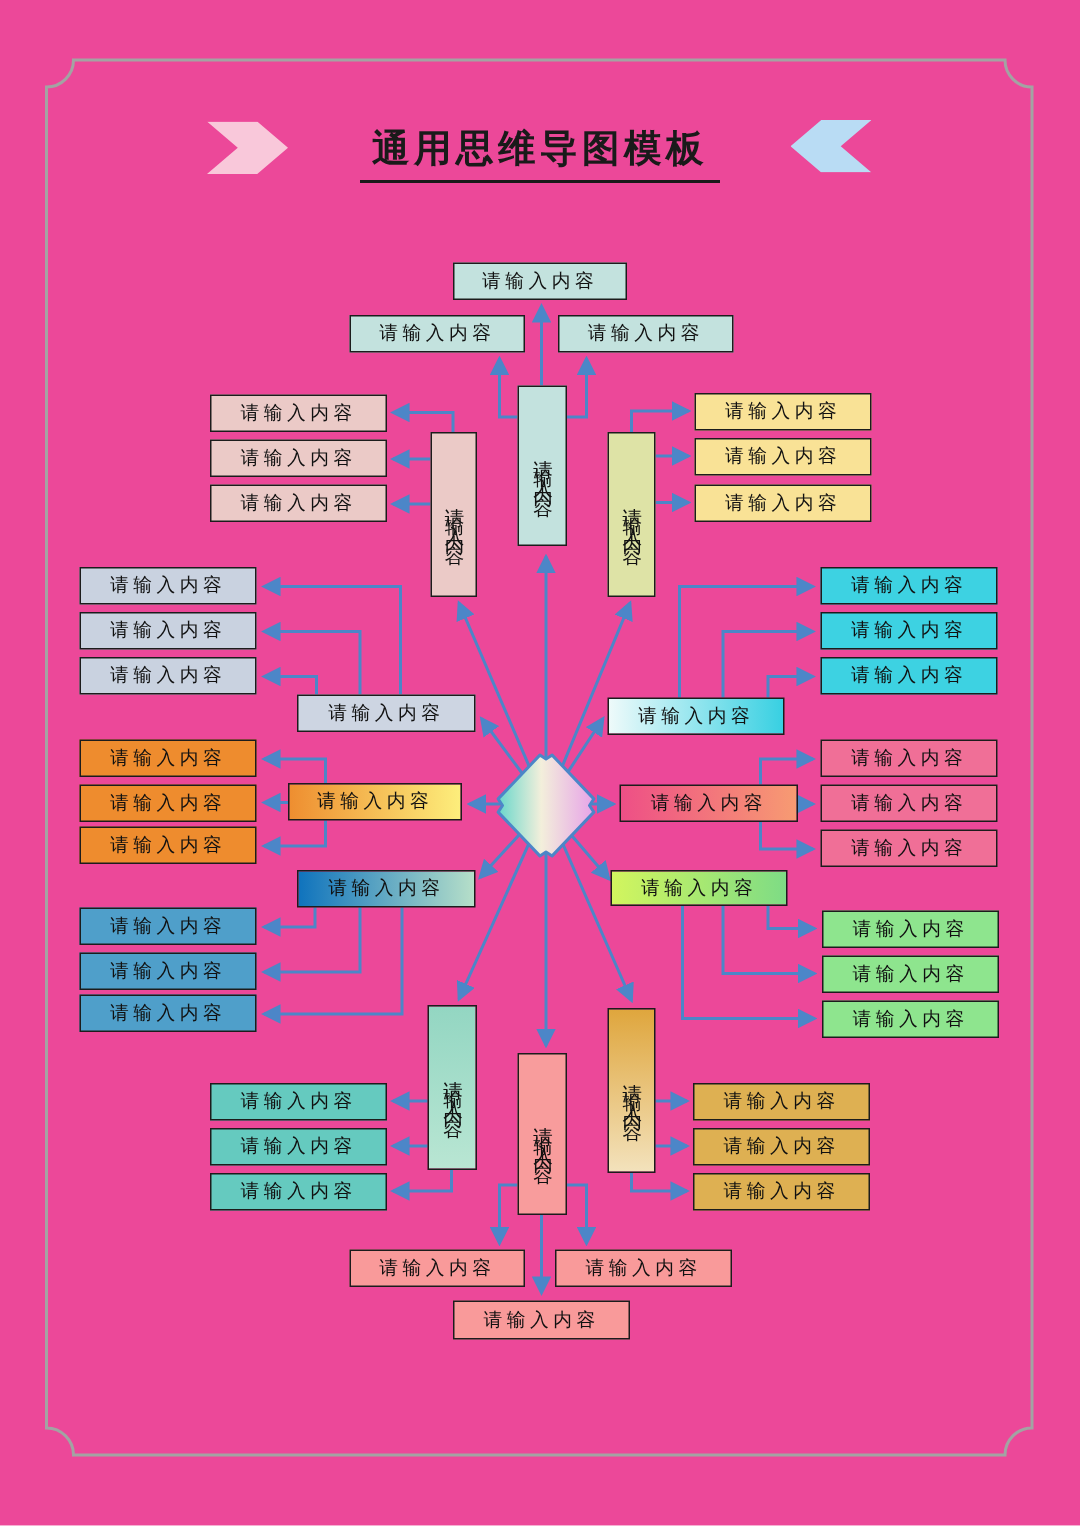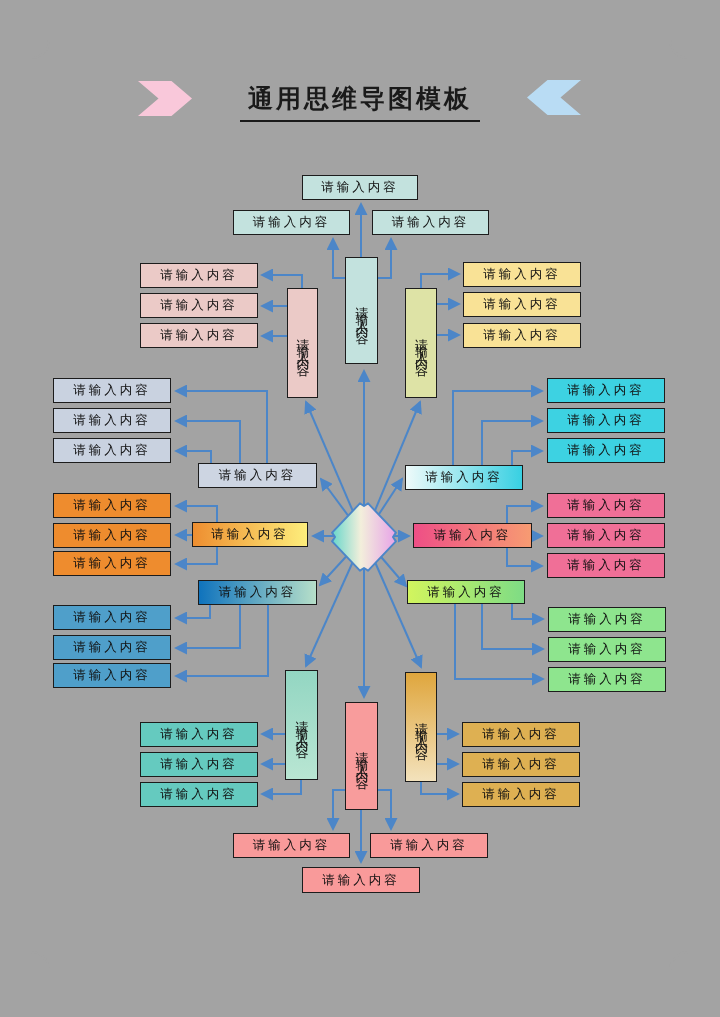--- a/index.html
+++ b/index.html
@@ -1,16 +1,16 @@
 <!DOCTYPE html>
 <html><head>
 <meta charset="utf-8">
 <style>
   html,body{margin:0;padding:0;background:#fff;}
-  .page{position:relative;width:720px;height:1017px;background:#a3a3a3;overflow:hidden;
+  .page{position:relative;width:720px;height:1017px;background:#ec4899;overflow:hidden;
         font-family:"Liberation Serif","DejaVu Serif",serif;}
   svg.layer{position:absolute;left:0;top:0;}
   .title-wrap{position:absolute;top:82px;left:0;right:0;text-align:center;}
   .title-wrap span{display:inline-block;font-size:25px;font-weight:bold;letter-spacing:3px;
         color:#1a1a1a;border-bottom:2px solid #1a1a1a;padding:0 8px 5px;}
   .chev{position:absolute;width:54px;height:35px;}
   .chev.l{left:138px;top:81px;clip-path:polygon(0 0,62% 0,100% 50%,62% 100%,0 100%,38% 50%);}
   .chev.r{left:527px;top:80px;clip-path:polygon(100% 0,38% 0,0 50%,38% 100%,100% 100%,62% 50%);}
   .node{position:absolute;box-sizing:border-box;border:1.6px solid #1c1c1c;
         display:flex;align-items:center;justify-content:center;

